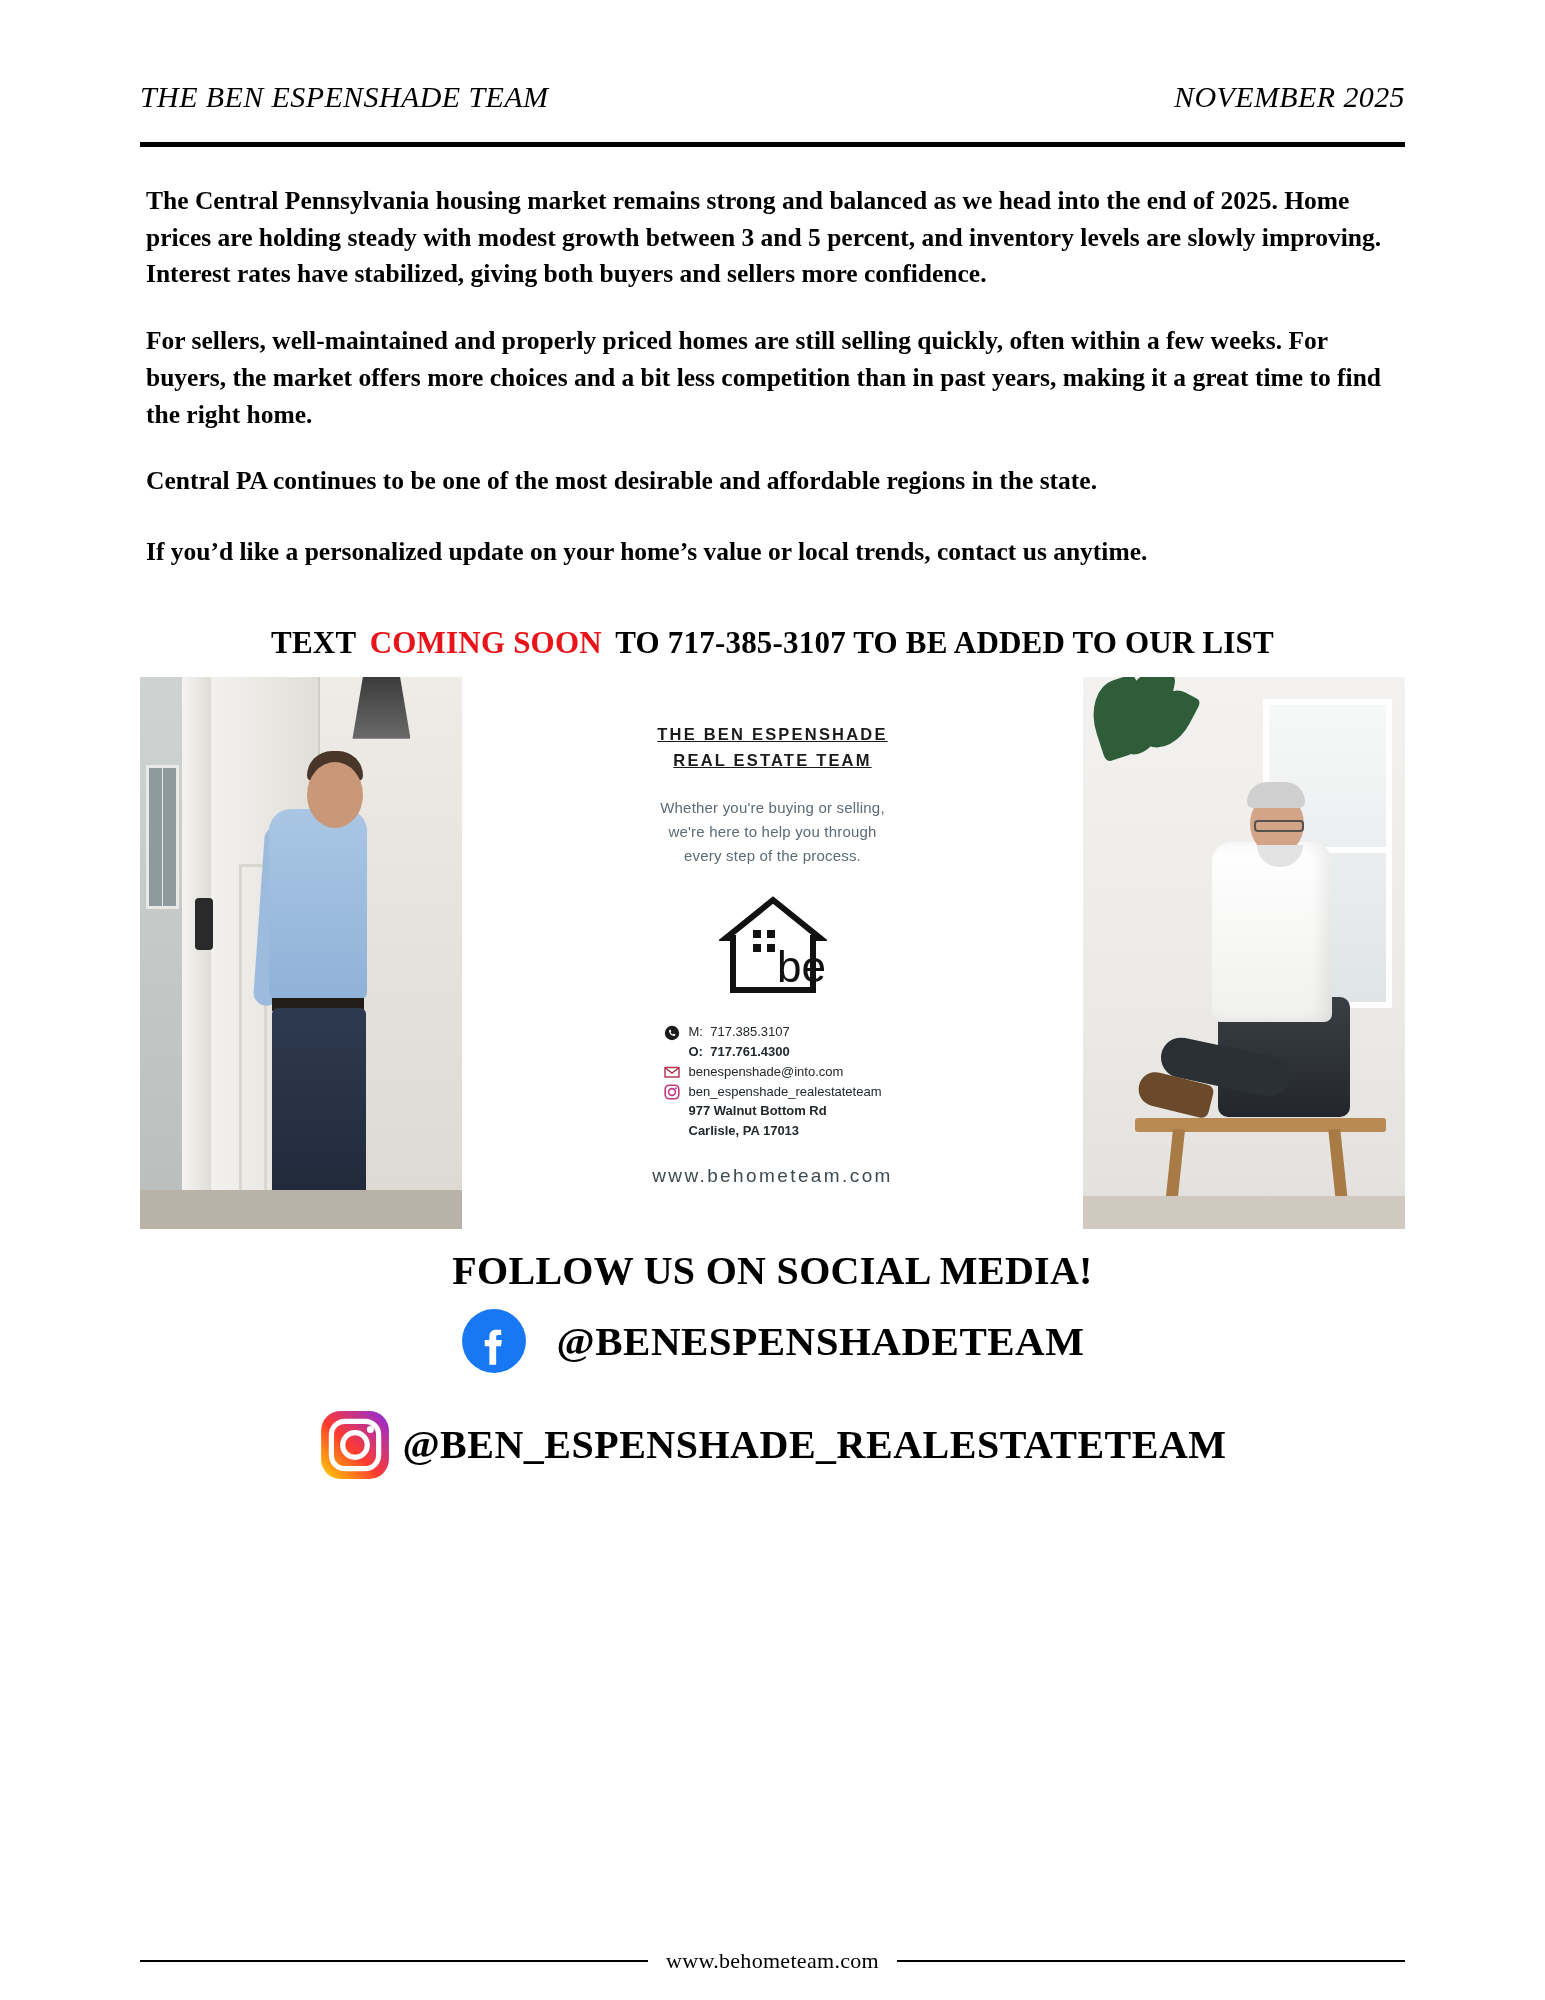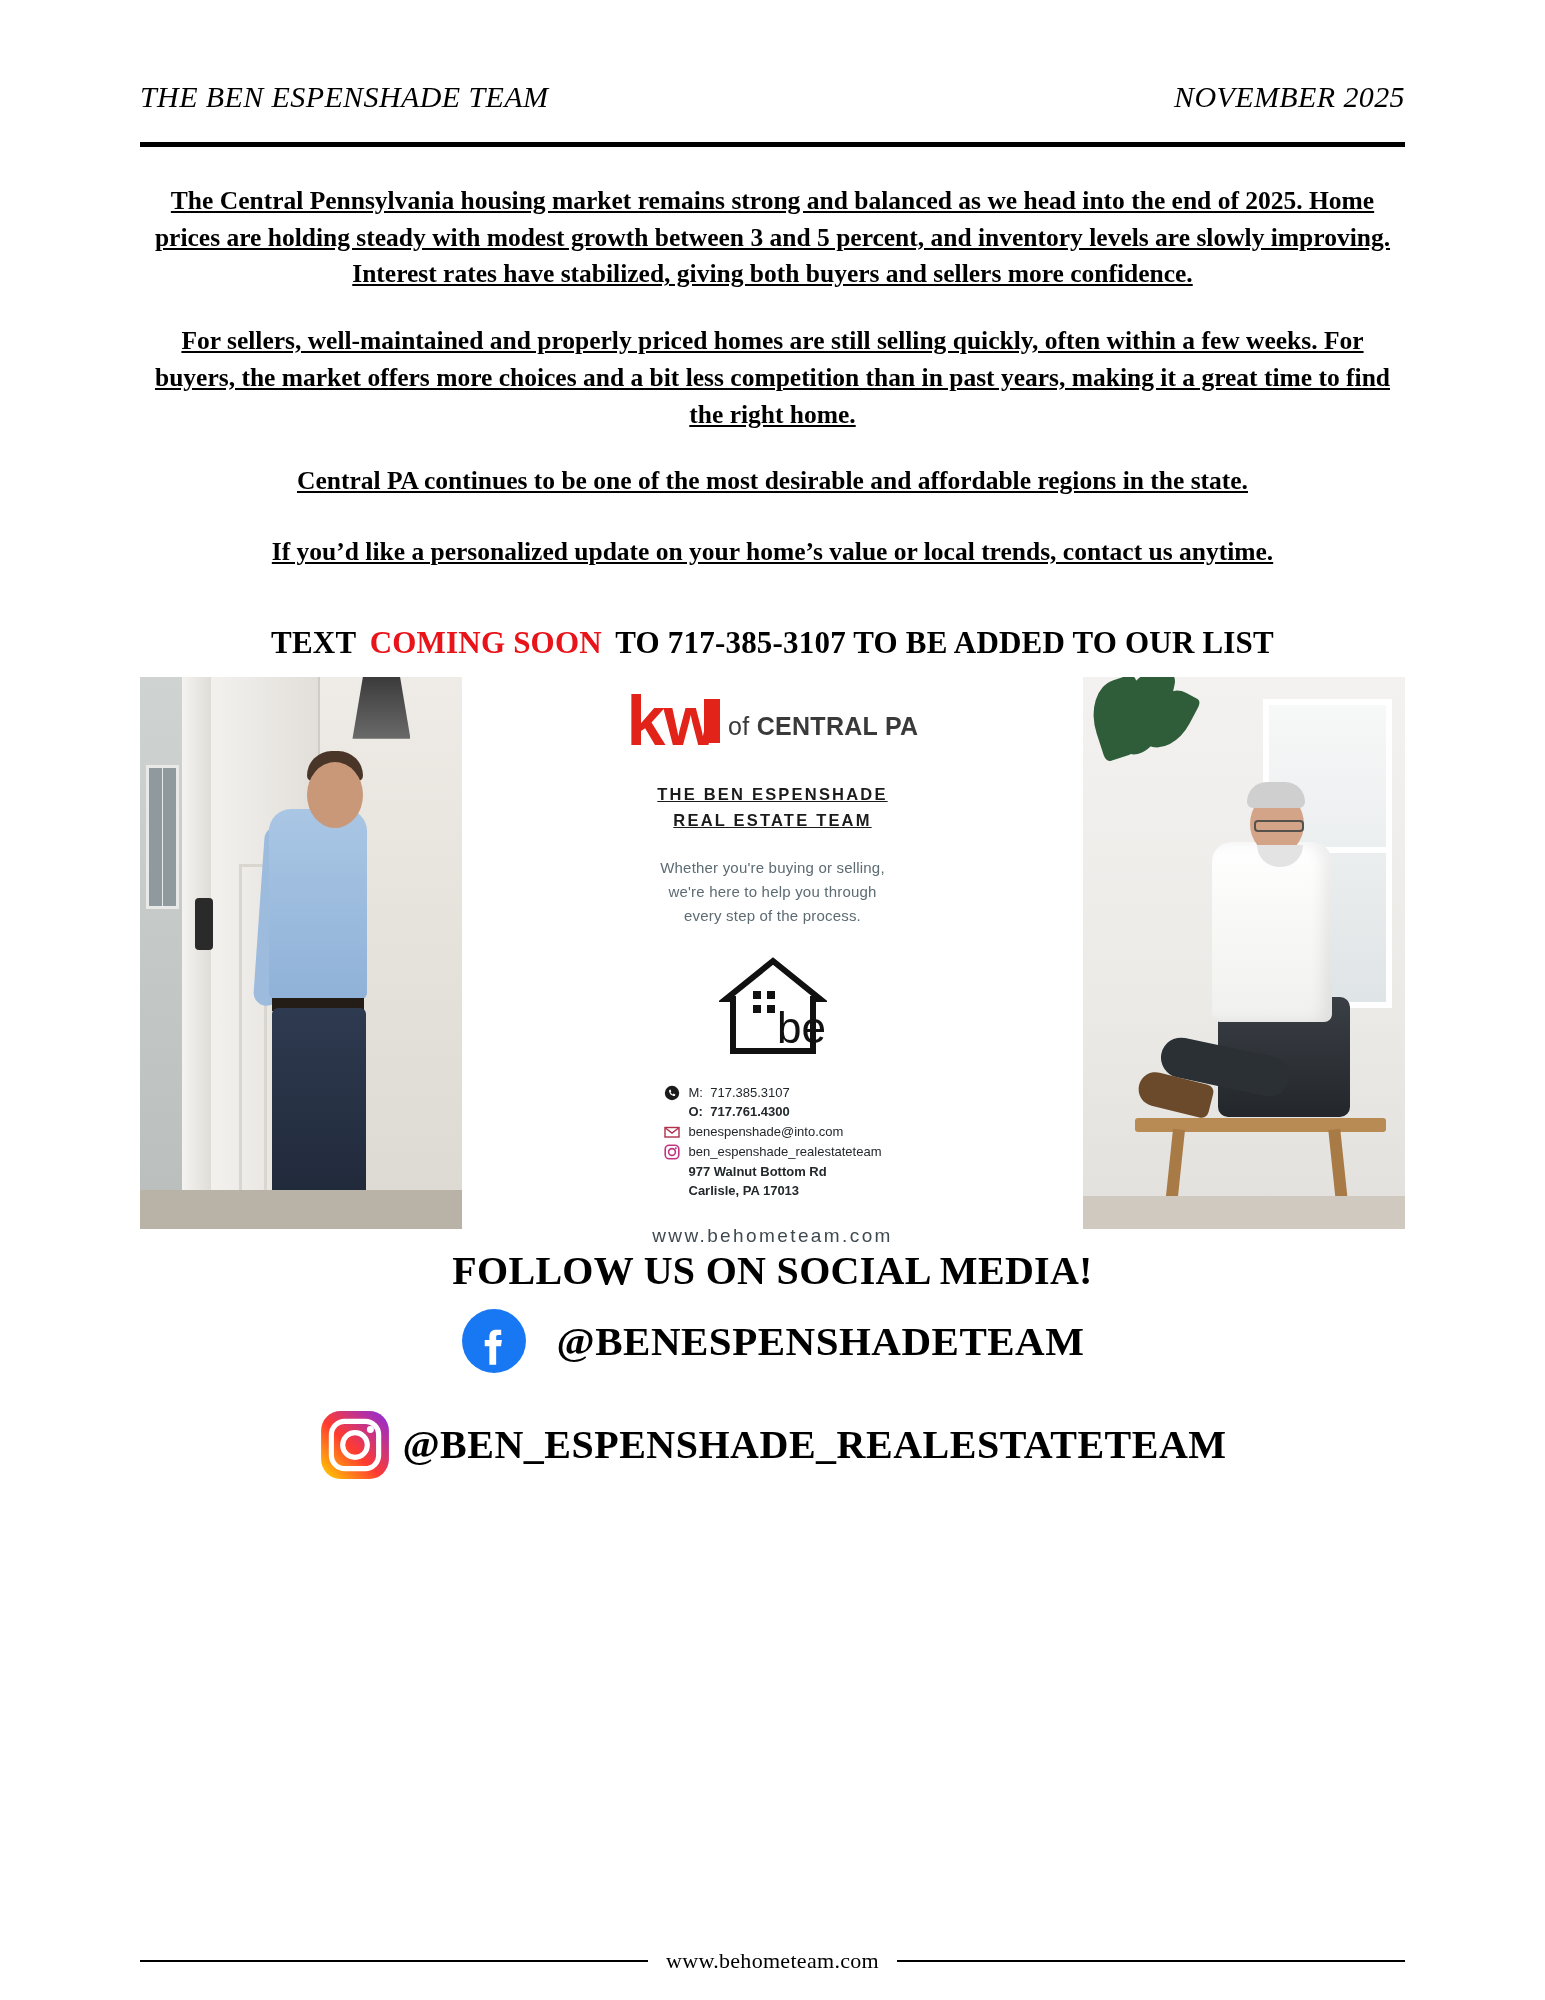--- a/index.html
+++ b/index.html
@@ -30,22 +30,20 @@
     letter-spacing: 0.4px;
   }
   .header-rule {
     margin-top: 28px;
     border-top: 5px solid #000;
   }
 
   
   .body-copy {
     margin-top: 36px;
-    text-align: center;
-    text-decoration: underline;
   }
   .body-copy p {
     margin: 0 0 34px 0;
     font-weight: bold;
     font-size: 25.5px;
     line-height: 1.44;
     padding: 0 6px;
   }
   .body-copy p.tight { margin-bottom: 30px; }
 
@@ -278,29 +276,20 @@
       <div class="pl-arm"></div>
       <div class="pl-shirt"></div>
       <div class="pl-hair"></div>
       <div class="pl-head"></div>
       <div class="pl-belt"></div>
       <div class="pl-pants"></div>
       <div class="pl-floor"></div>
     </div>
 
     <div class="card">
-      <div class="kw-row">
-        <div class="kw-logo">
-          <span>kw</span>
-          <span class="kw-bar"></span>
-        </div>
-        <div class="kw-of">
-          <span>of </span><b>CENTRAL PA</b>
-        </div>
-      </div>
 
       <div class="card-team">
         <div>THE BEN ESPENSHADE</div>
         <div>REAL ESTATE TEAM</div>
       </div>
 
       <div class="card-tag">
         <div>Whether you're buying or selling,</div>
         <div>we're here to help you through</div>
         <div>every step of the process.</div>

